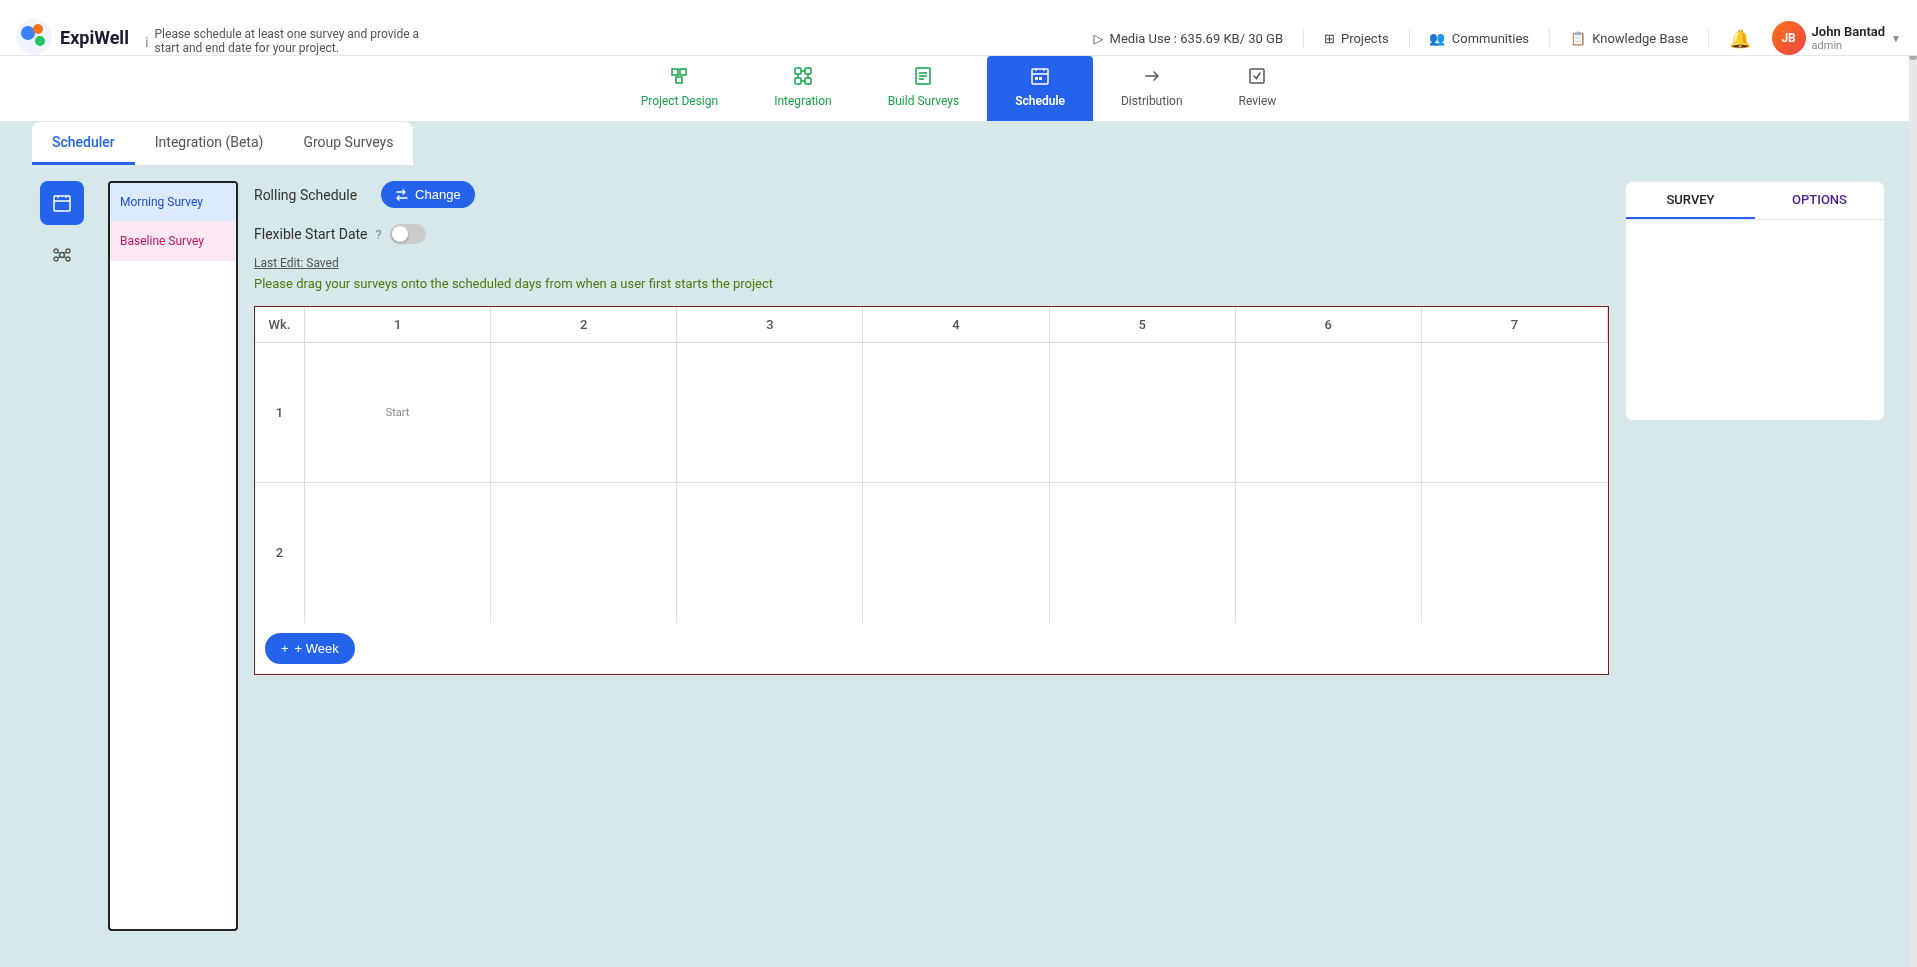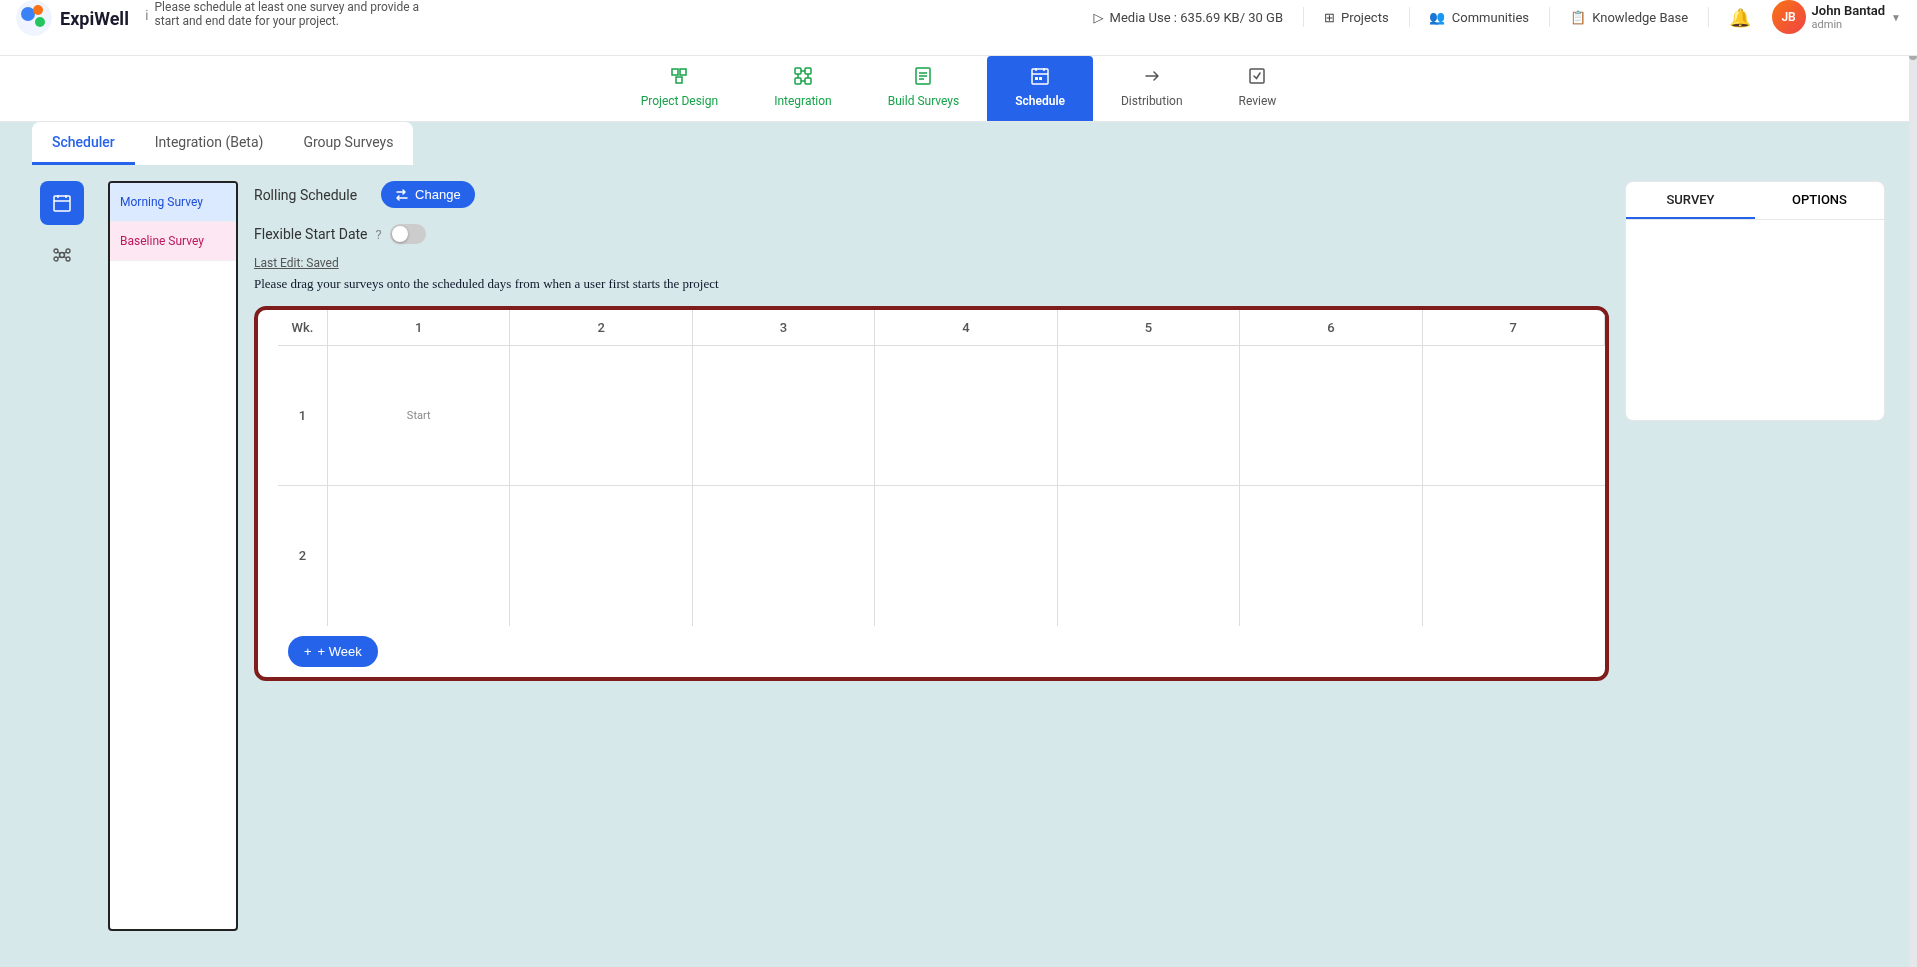--- a/index.html
+++ b/index.html
@@ -1,20 +1,20 @@
 <!DOCTYPE html>
 <html><head>
   <meta charset="utf-8">
   <style>
     * { box-sizing: border-box; margin: 0; padding: 0; }
     body { font-family: -apple-system, BlinkMacSystemFont, 'Segoe UI', Roboto, sans-serif; background: #d6e8ea; min-height: 967px; }
 
     
     .navbar {
-      display: flex; align-items: flex-start; background: #fff; padding: 0 16px;
+      display: flex; align-items: flex-end; background: #fff; padding: 0 16px;
       height: 56px; border-bottom: 1px solid #e5e7eb; position: relative; z-index: 10;
     }
     .navbar-logo { display: flex; align-items: center; gap: 8px; margin-right: 16px; }
     .logo-circle { width: 36px; height: 36px; border-radius: 50%; overflow: hidden; display: flex; }
     .logo-circle svg { width: 36px; height: 36px; }
     .logo-text { font-size: 18px; font-weight: 700; color: #1a1a2e; }
     .navbar-alert { display: flex; align-items: center; gap: 6px; font-size: 12px; color: #555; max-width: 280px; }
     .alert-icon { color: #888; font-size: 14px; }
     .navbar-right { display: flex; align-items: center; gap: 20px; margin-left: auto; }
     .nav-item { display: flex; align-items: center; gap: 6px; font-size: 13px; color: #444; cursor: pointer; white-space: nowrap; }
@@ -79,25 +79,25 @@
     .toggle {
       width: 36px; height: 20px; background: #ccc; border-radius: 10px; position: relative; cursor: pointer;
     }
     .toggle-knob {
       width: 16px; height: 16px; border-radius: 50%; background: white;
       position: absolute; top: 2px; left: 2px; transition: left 0.2s;
       box-shadow: 0 1px 3px rgba(0,0,0,0.3);
     }
     .help-icon { color: #888; font-size: 13px; }
     .last-edit { font-size: 12px; color: #555; text-decoration: underline; margin-bottom: 4px; }
-    .drag-hint { font-size: 13px; color: #0f172a; margin-bottom: 12px; line-height: 1.5; font-family: Liberation Serif, serif; }
+    .drag-hint { font-size: 13px; color: #4d7c0f; margin-bottom: 12px; line-height: 1.5; }
 
     
     .calendar-container {
-      background: white; border: 4px solid #7f1d1d; border-radius: 12px; overflow: hidden; padding-left: 20px;
+      background: white; border: 1px solid #7f1d1d; border-radius: 0; overflow: hidden;
     }
     .calendar-grid {
       display: grid;
       grid-template-columns: 50px repeat(7, 1fr);
       border-collapse: collapse;
     }
     .calendar-header-cell {
       text-align: center; font-size: 13px; font-weight: 500; color: #555;
       padding: 10px 4px; border-bottom: 1px solid #ddd; border-right: 1px solid #ddd;
     }
@@ -127,21 +127,21 @@
       width: 260px; background: #fff; border-radius: 8px; margin-top: 16px;
       padding: 0; overflow: hidden; border: 1px solid #e5e7eb; height: fit-content;
     }
     .right-panel-title {
       font-size: 14px; font-weight: 600; color: #333; padding: 14px 16px;
       border-bottom: 1px solid #e5e7eb;
     }
     .right-panel-tabs { display: flex; border-bottom: 1px solid #e5e7eb; }
     .right-panel-tab {
       flex: 1; text-align: center; padding: 10px; font-size: 13px; font-weight: 500;
-      color: #000000; cursor: pointer; border-bottom: 2px solid transparent;
+      color: #4c1d95; cursor: pointer; border-bottom: 2px solid transparent;
     }
     .right-panel-tab.active { color: #222; border-bottom: 2px solid #2563eb; }
     .right-panel-content { padding: 16px; min-height: 200px; }
 
     
     .scrollbar { width: 8px; background: #e5e7eb; position: fixed; right: 0; top: 0; height: 100%; }
     .scrollbar-thumb { width: 8px; height: 60px; background: #aaa; border-radius: 4px; }
   </style>
 </head>
 <body>

